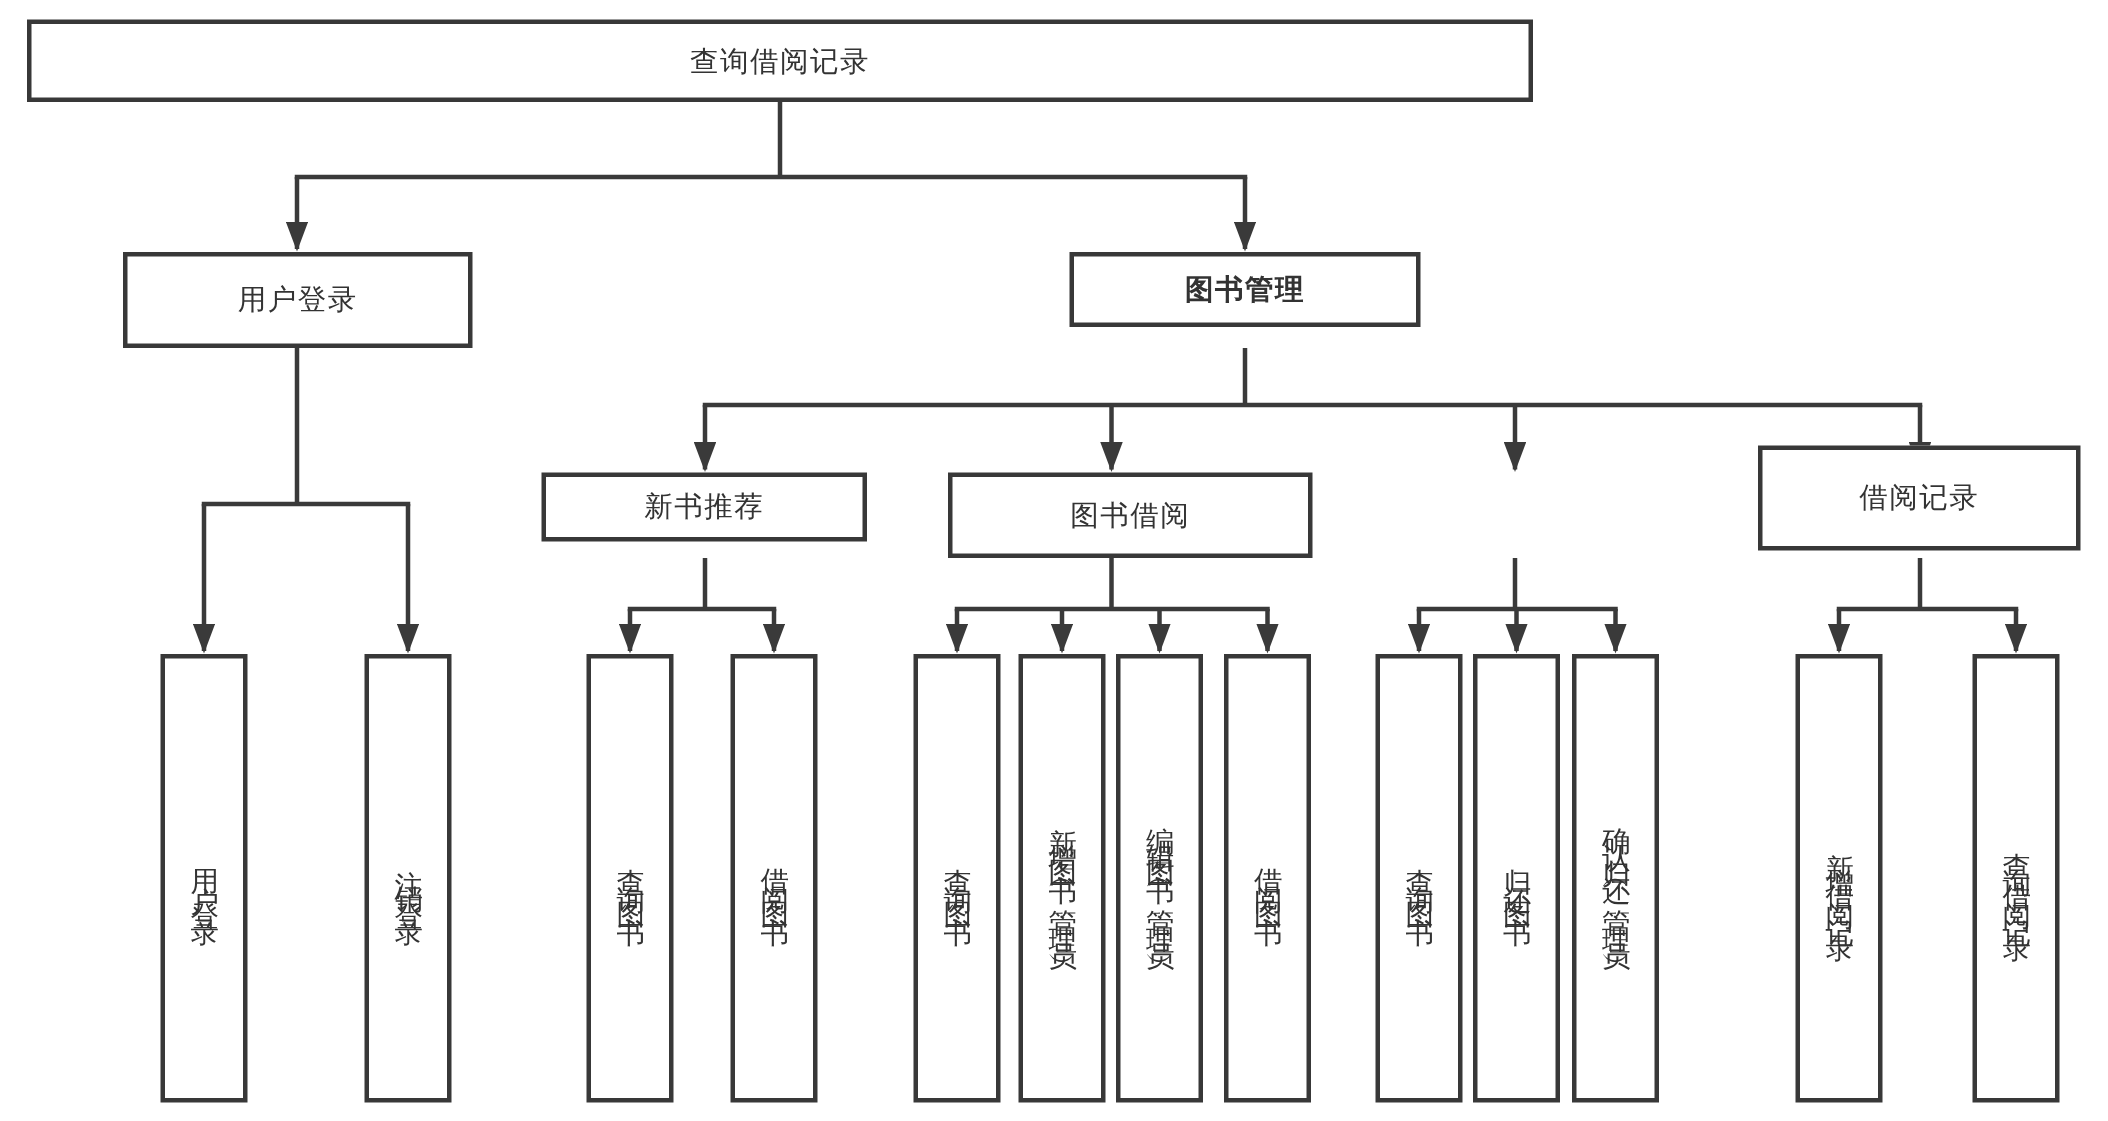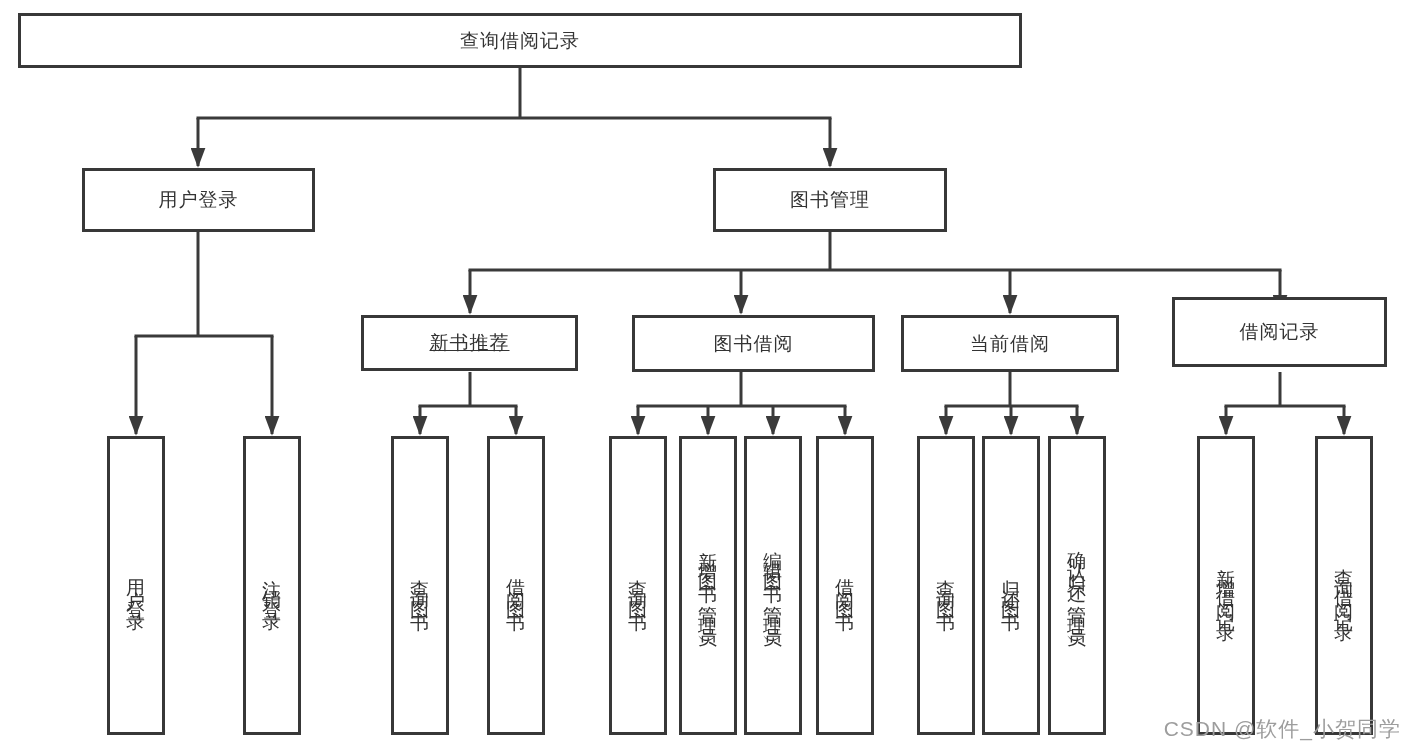--- a/index.html
+++ b/index.html
@@ -21,22 +21,22 @@
     display:flex;align-items:center;justify-content:center;
     color:var(--text-color);font-size:19px;letter-spacing:1px;
   }
   .leaf span{
     writing-mode:vertical-rl;text-orientation:mixed;
     letter-spacing:11px;line-height:1;
   }
   
   .b-root{left:18px;top:13px;width:1004px;height:55px;}
   .b-user-login{left:82px;top:168px;width:233px;height:64px;}
-  .b-book-mgmt{left:713px;top:168px;width:234px;height:64px;}
-  .b-new-book{left:361px;top:315px;width:217px;height:56px;text-decoration:underline;}
+  .b-book-mgmt{left:713px;top:168px;width:234px;height:50px;font-weight:bold;}
+  .b-new-book{left:361px;top:315px;width:217px;height:46px;}
   .b-book-borrow{left:632px;top:315px;width:243px;height:57px;}
   .b-current-borrow{left:901px;top:315px;width:218px;height:57px;}
   .b-borrow-record{left:1172px;top:297px;width:215px;height:70px;text-align:right;}
   .leaf{top:436px;width:58px;height:299px;}
   .l-1{left:107px;} .l-2{left:243px;}
   .l-3{left:391px;} .l-4{left:487px;}
   .l-5{left:609px;} .l-6{left:679px;} .l-7{left:744px;} .l-8{left:816px;}
   .l-9{left:917px;} .l-10{left:982px;} .l-11{left:1048px;}
   .l-12{left:1197px;} .l-13{left:1315px;}
   .watermark{
@@ -107,23 +107,20 @@
   <div class="box b-book-mgmt">
     <span>图书管理</span>
   </div>
 
   <div class="box b-new-book">
     <span>新书推荐</span>
   </div>
   <div class="box b-book-borrow">
     <span>图书借阅</span>
   </div>
-  <div class="box b-current-borrow">
-    <span>当前借阅</span>
-  </div>
   <div class="box b-borrow-record">
     <span>借阅记录</span>
   </div>
 
   <div class="box leaf l-1">
     <span>用户登录</span>
   </div>
   <div class="box leaf l-2">
     <span>注销登录</span>
   </div>
@@ -154,14 +151,13 @@
   <div class="box leaf l-11">
     <span>确认归还（管理员）</span>
   </div>
   <div class="box leaf l-12">
     <span>新增借阅记录</span>
   </div>
   <div class="box leaf l-13">
     <span>查询借阅记录</span>
   </div>
 
-  <div class="watermark">CSDN @软件_小贺同学</div>
 </div>
 
 </body></html>

